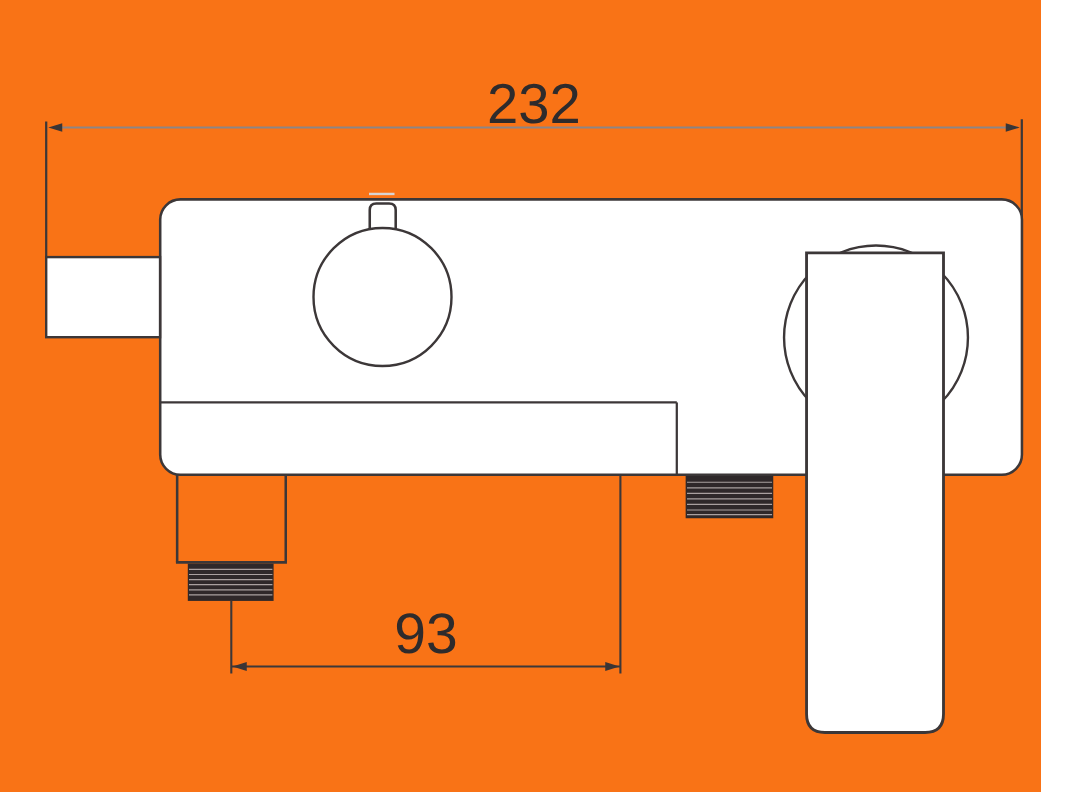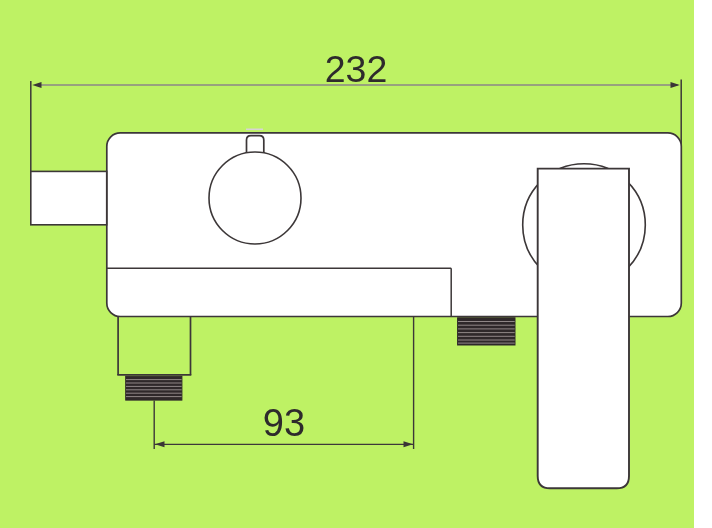--- a/index.html
+++ b/index.html
@@ -1,16 +1,16 @@
 <!DOCTYPE html>
 <html><head>
 <meta charset="utf-8">
 <style>
   html,body{margin:0;padding:0;background:#ffffff;}
-  .wrap{width:694px;height:528px;position:relative;background:#bef264;}
+  .wrap{width:694px;height:528px;position:relative;background:#f97316;}
   svg{display:block;}
   text{font-family:"Liberation Sans", sans-serif;fill:#2e2b2c;}
 </style>
 </head>
 <body>
 <div class="wrap">
 <svg width="712" height="528" viewBox="0 0 712 528">
 
   <text x="356" y="82" font-size="37.5" text-anchor="middle">232</text>
 

